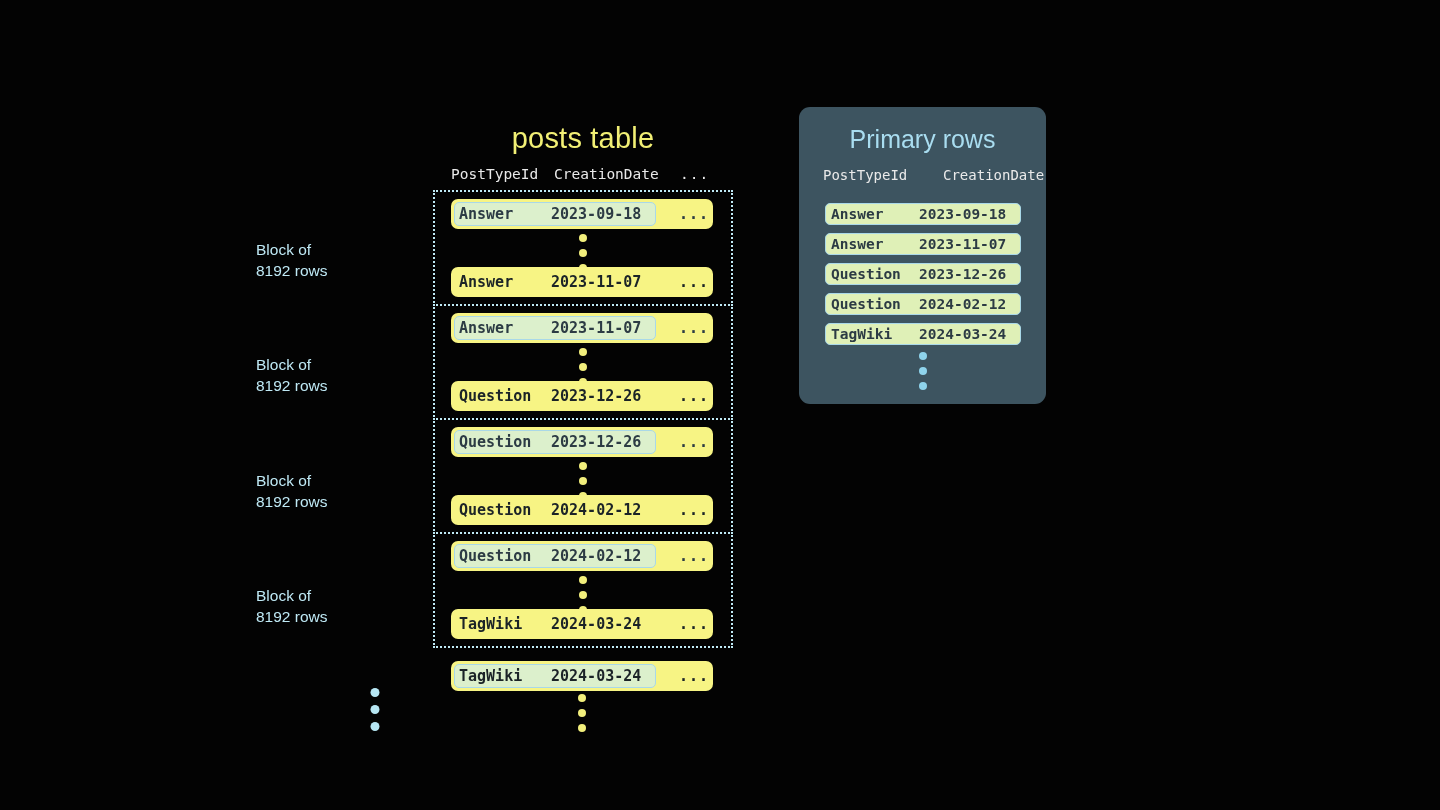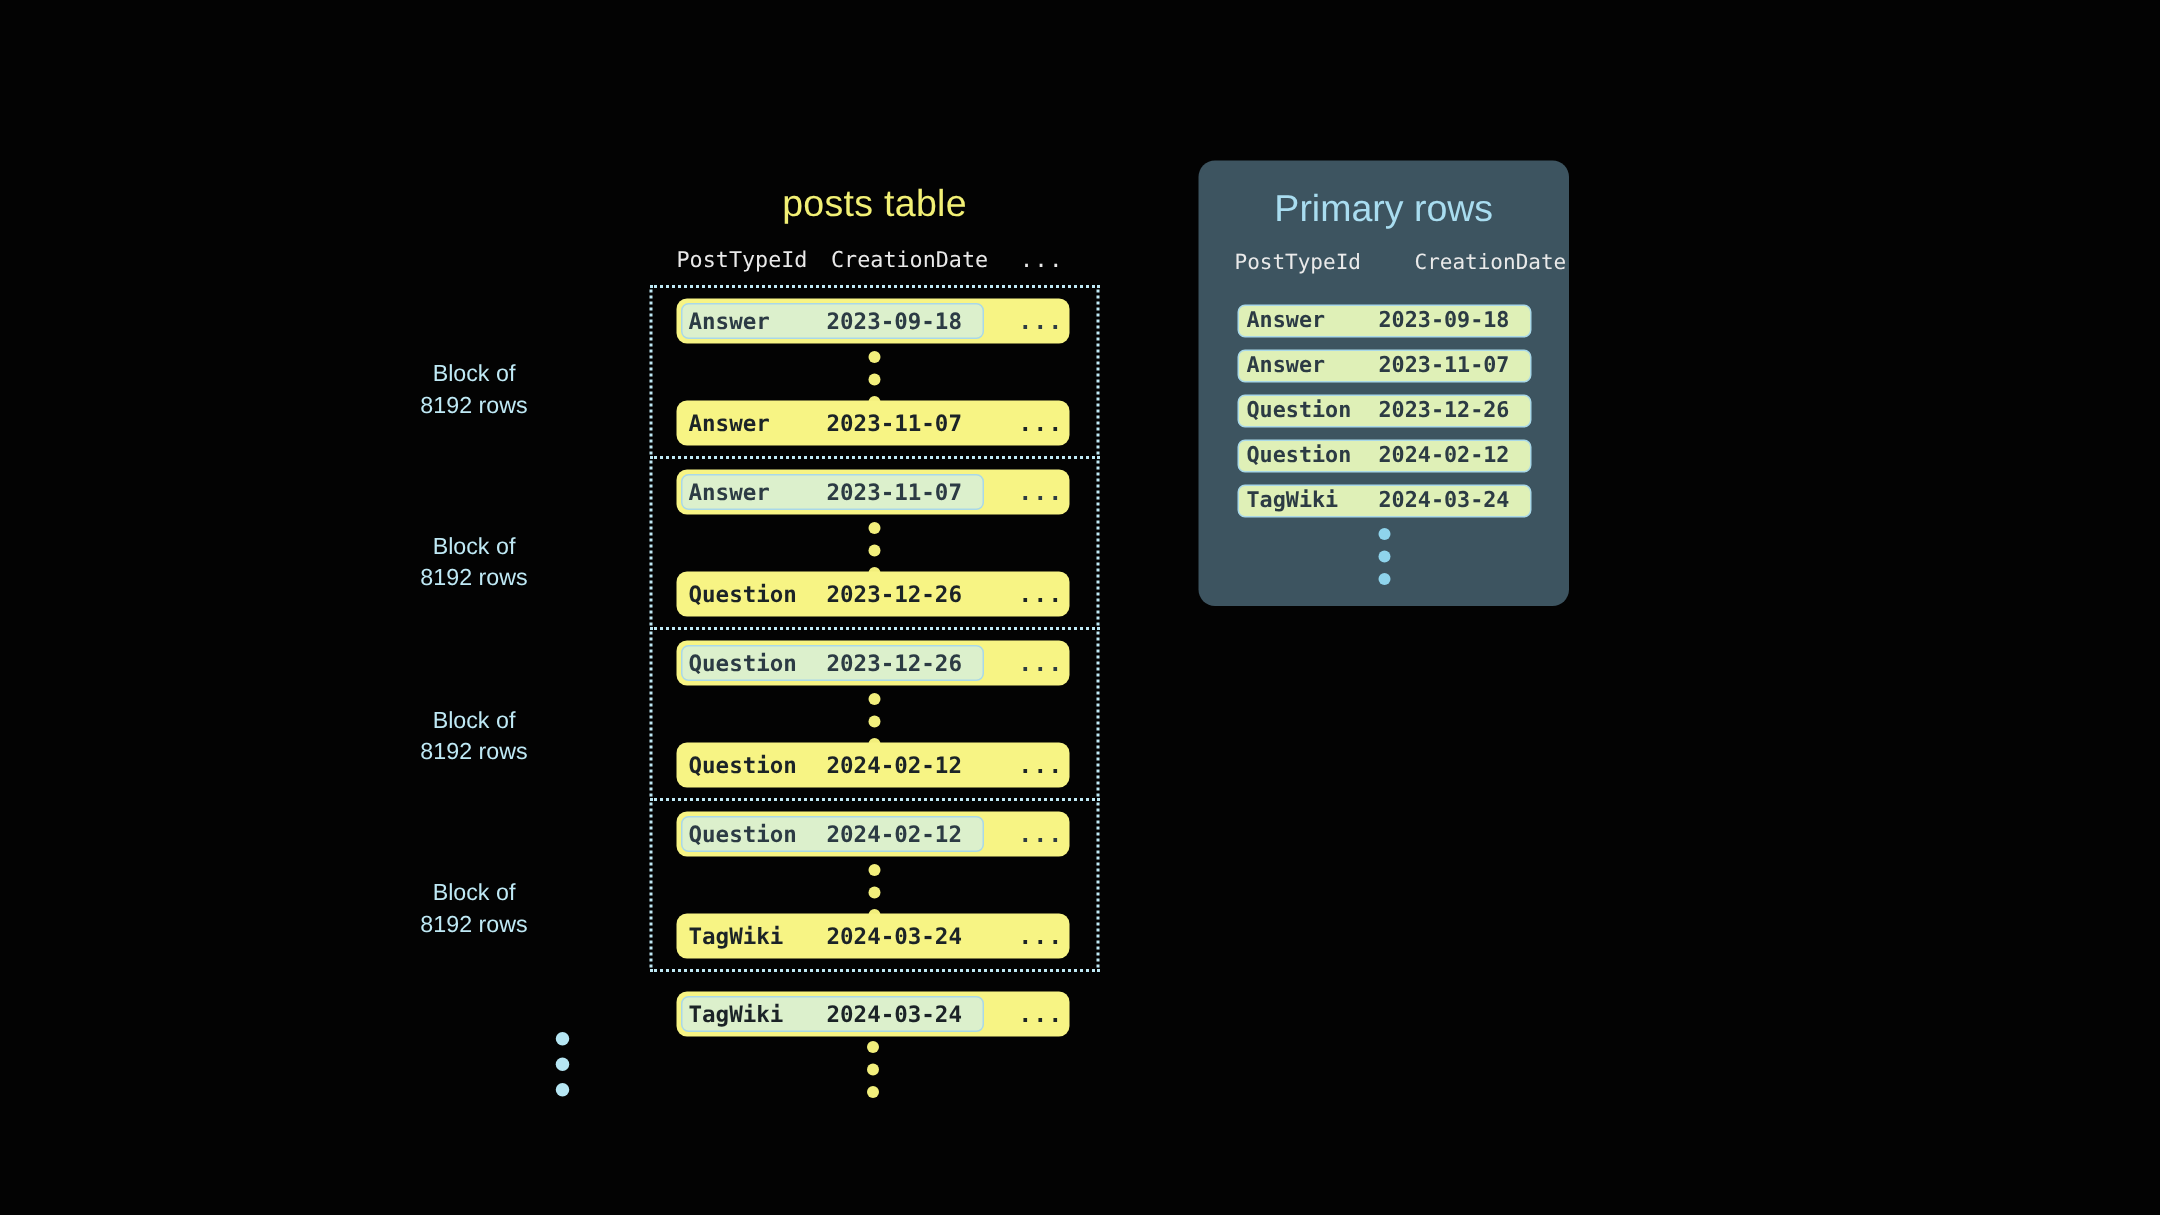--- a/index.html
+++ b/index.html
@@ -24,21 +24,21 @@
   }
 
   
 
   .posts-title {
     position: absolute;
     left: 433px;
     top: 122px;
     width: 300px;
     text-align: center;
-    font-size: 25px;
+    font-size: 29px;
     color: #f2f075;
     font-family: "Liberation Sans", sans-serif;
     letter-spacing: 0.2px;
   }
 
   .col-headers {
     position: absolute;
     left: 451px;
     top: 166px;
     width: 262px;
@@ -159,21 +159,20 @@
     border-radius: 50%;
     background: #f2ef7c;
     display: block;
   }
 
   
 
   .blk-label {
     position: absolute;
     width: 120px;
-    text-align: center;
     left: 256px;
     font-size: 15.5px;
     line-height: 21px;
     color: #bfe9f5;
   }
   .blk-label span { display: block; }
 
   .left-dots {
     position: absolute;
     left: 375px;

